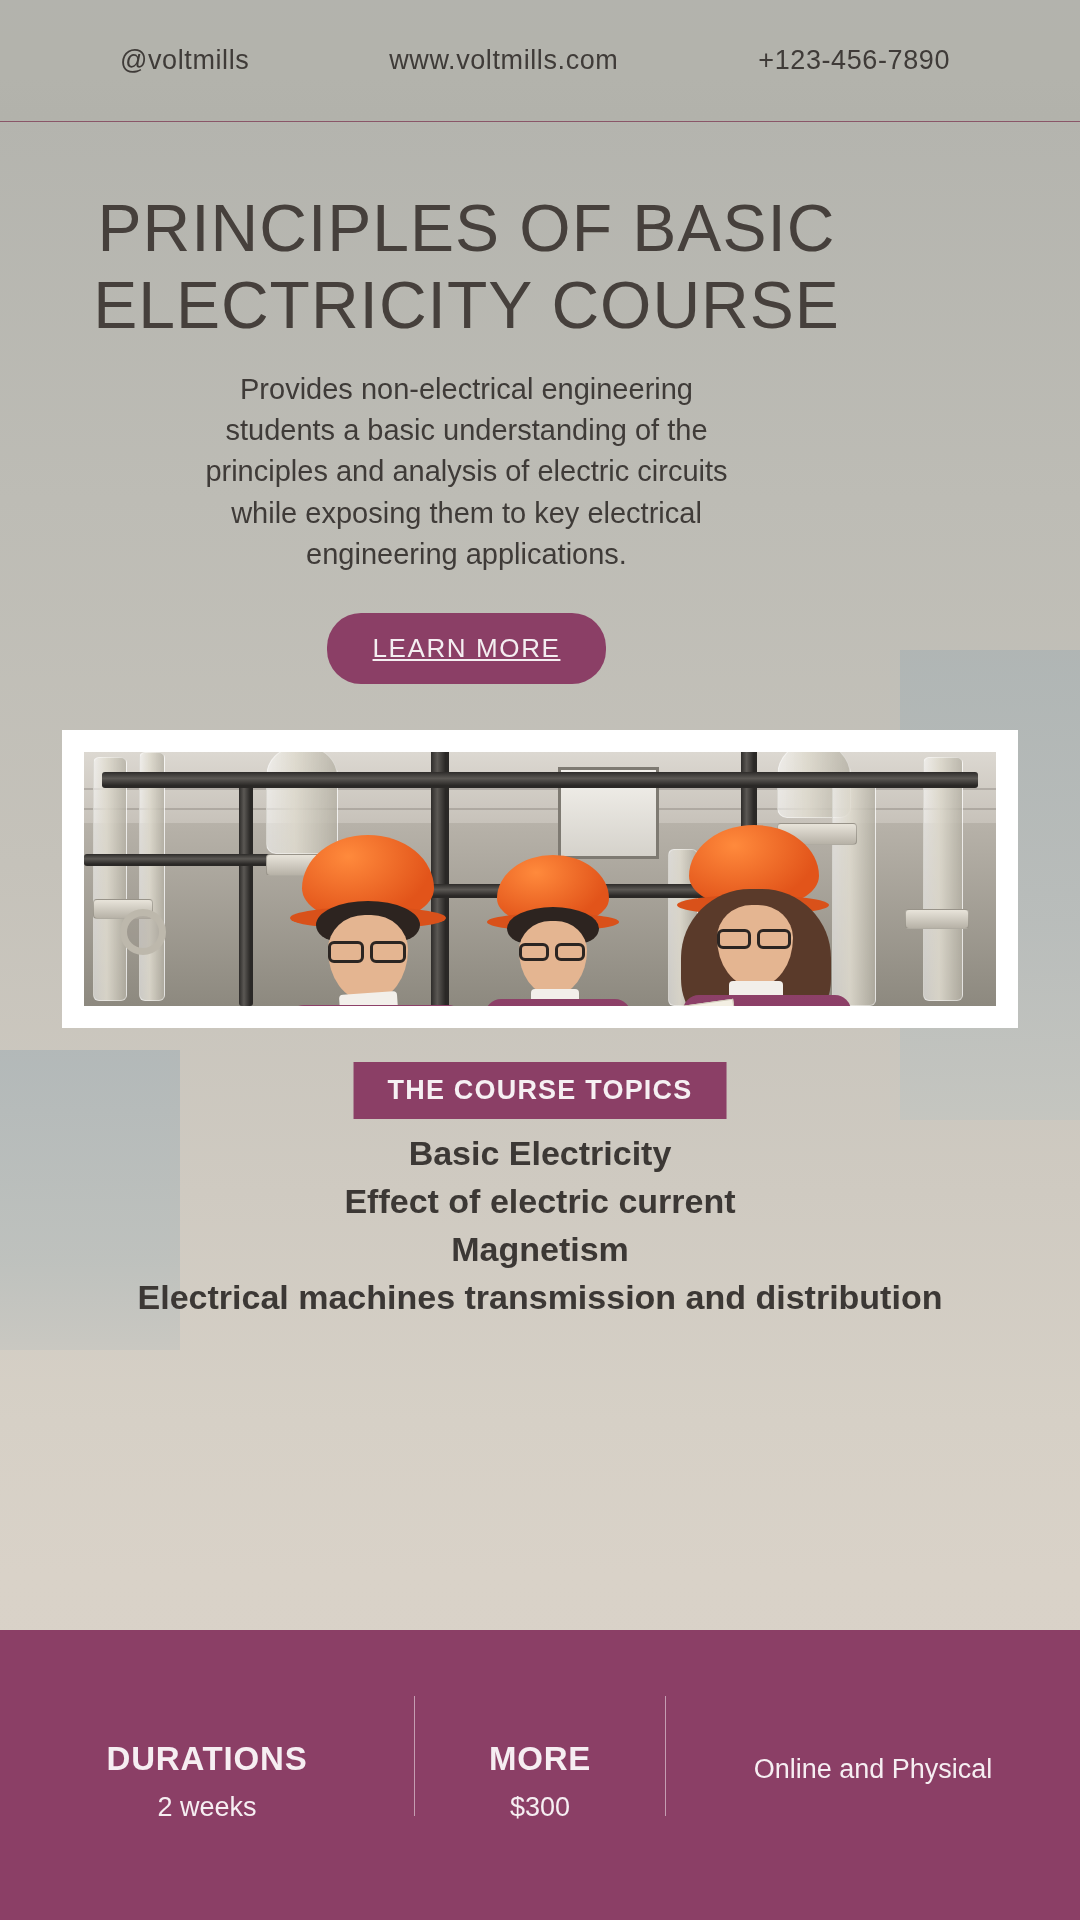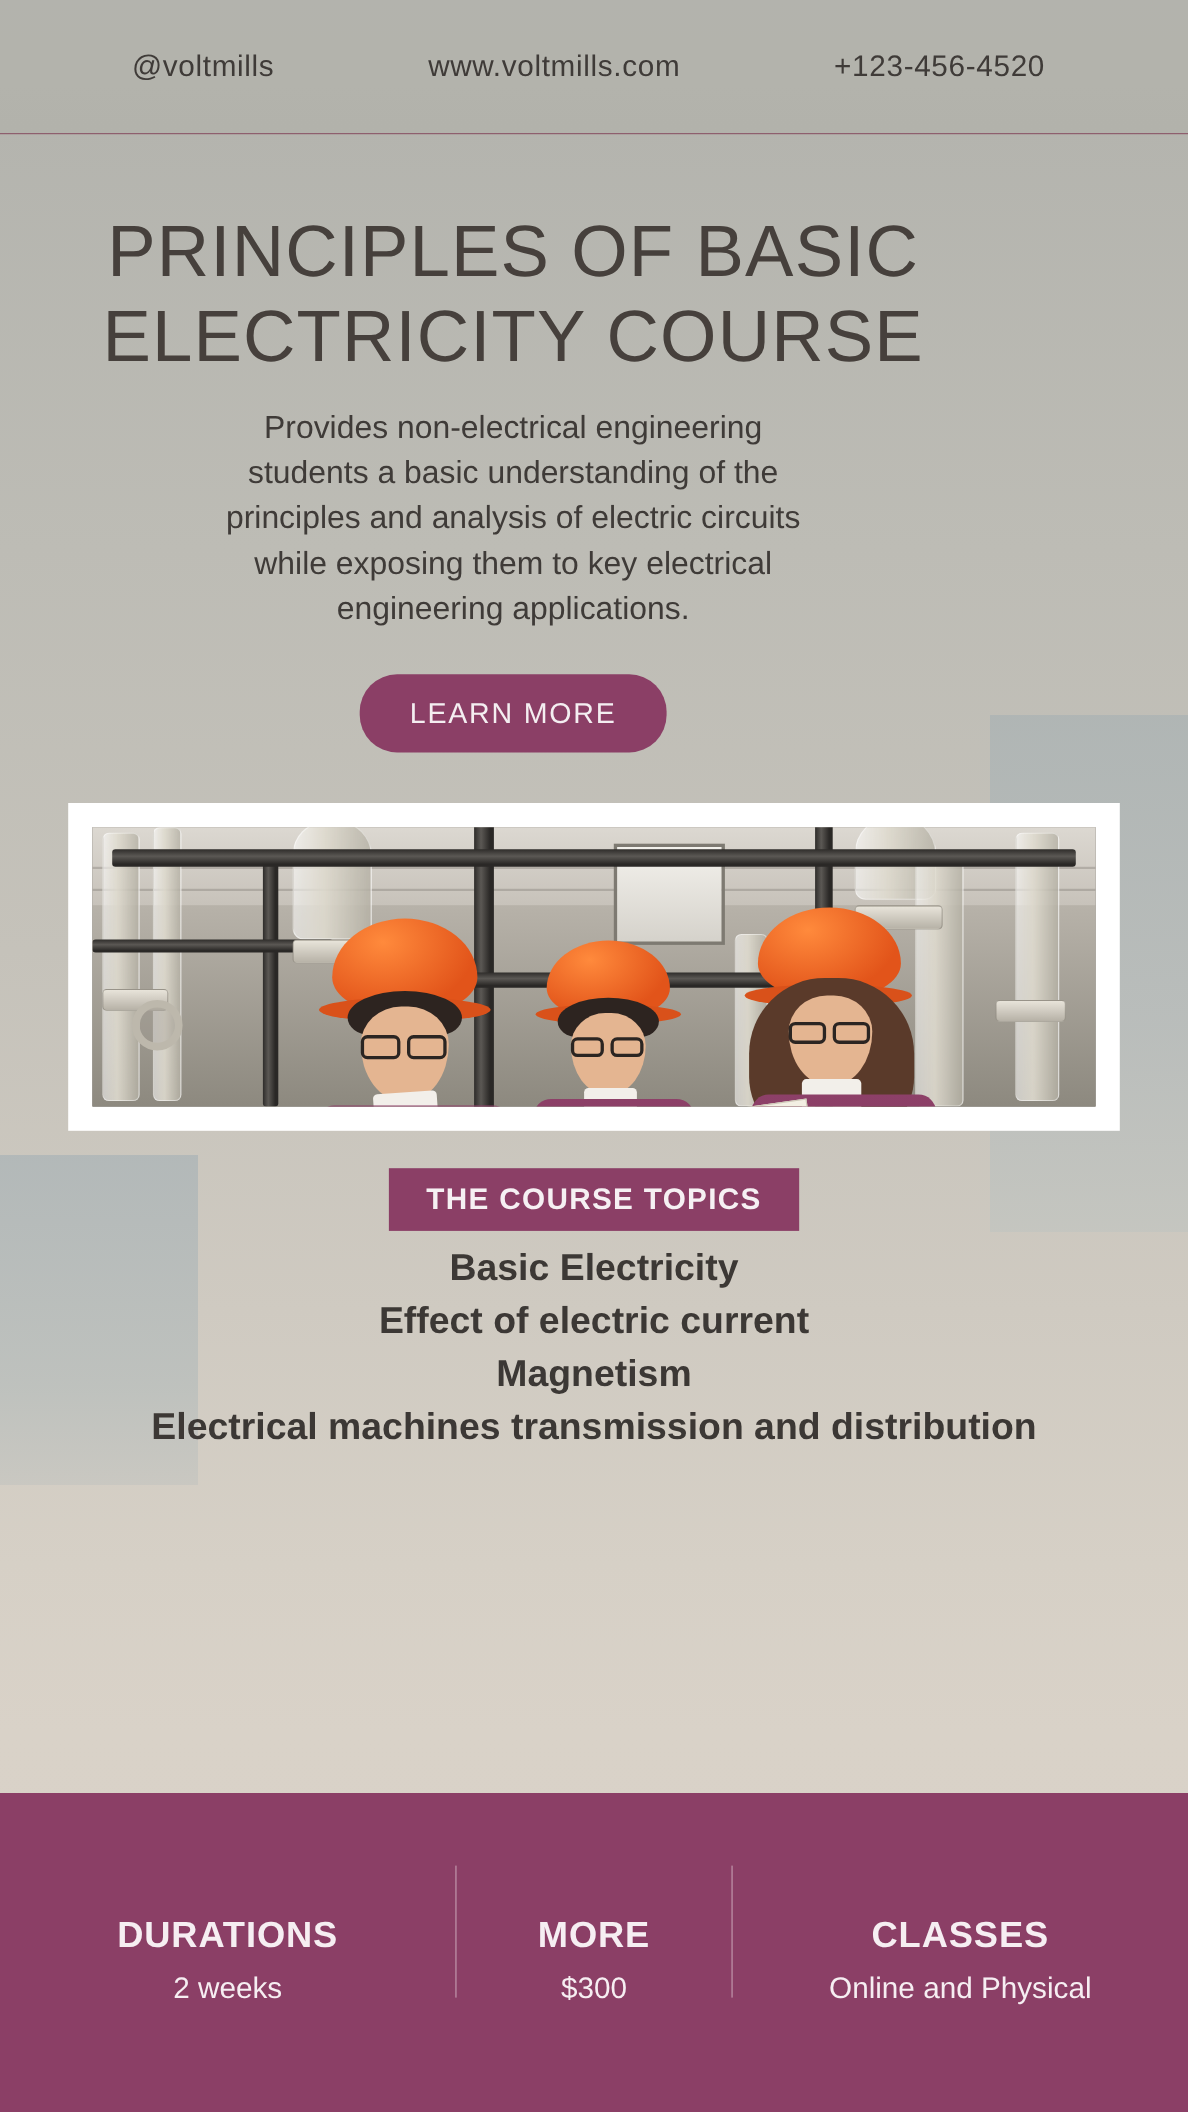--- a/index.html
+++ b/index.html
@@ -108,20 +108,21 @@
   .cta {
     background: #8b3f66;
     color: #f4eef1;
     border: none;
     border-radius: 34px;
     padding: 20px 46px;
     font-size: 26px;
     letter-spacing: 1.6px;
     cursor: pointer;
     font-family: inherit;
+    text-decoration: underline;
   }
 
   .lab-frame {
     position: absolute;
     left: 62px;
     top: 730px;
     width: 956px;
     height: 298px;
     background: #ffffff;
     padding: 22px 22px;
@@ -310,21 +311,21 @@
 <body>
 
 <div class="bg-base"></div>
 <div class="block-right"></div>
 <div class="block-left"></div>
 
 <div class="topbar">
   <div class="topbar-inner">
     <span class="topbar-item">@voltmills</span>
     <span class="topbar-item">www.voltmills.com</span>
-    <span class="topbar-item">+123-456-4520</span>
+    <span class="topbar-item">+123-456-7890</span>
   </div>
 </div>
 
 <div class="hero">
   <h1 class="title">PRINCIPLES OF BASIC ELECTRICITY COURSE</h1>
   <p class="subtitle">Provides non-electrical engineering students a basic understanding of the principles and analysis of electric circuits while exposing them to key electrical engineering applications.</p>
   <div class="cta-wrap">
     <button class="cta">LEARN MORE</button>
   </div>
 </div>
@@ -414,17 +415,16 @@
       <div class="fhead">DURATIONS</div>
       <div class="fval">2 weeks</div>
     </div>
     <div class="fdiv"></div>
     <div class="fcol narrow">
       <div class="fhead">MORE</div>
       <div class="fval">$300</div>
     </div>
     <div class="fdiv"></div>
     <div class="fcol">
-      <div class="fhead">CLASSES</div>
       <div class="fval">Online and Physical</div>
     </div>
   </div>
 </div>
 
 </body></html>

